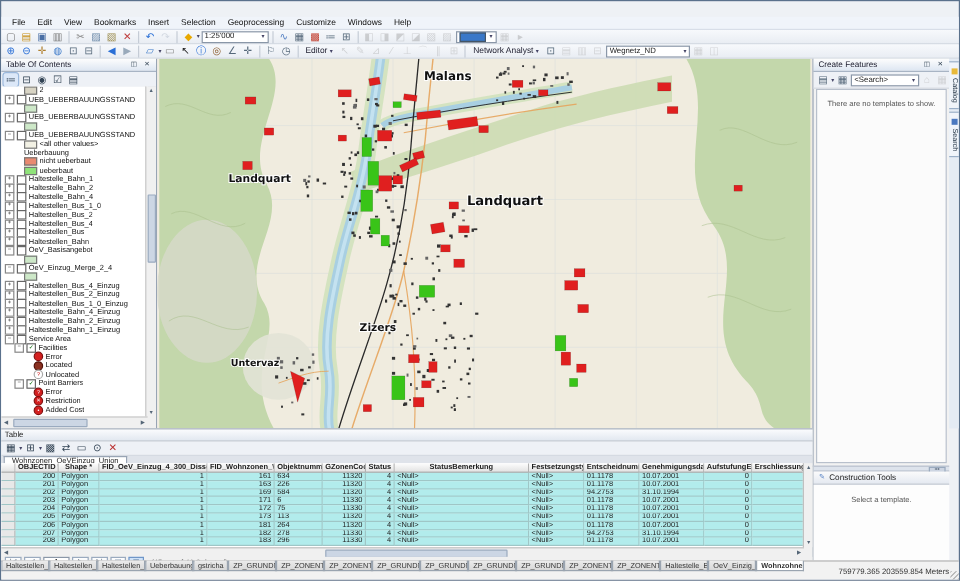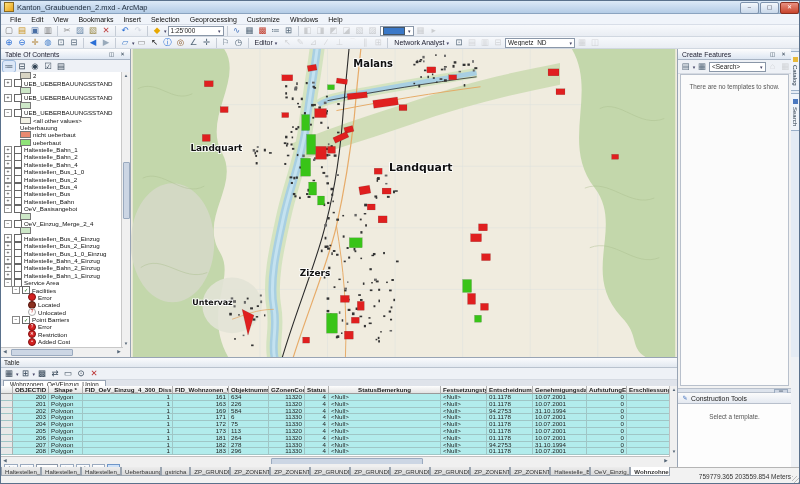--- a/index.html
+++ b/index.html
@@ -132,29 +132,20 @@
     overflow:hidden;max-width:40px;box-sizing:border-box;}
   .btab.active{background:#fff;font-weight:bold;}
   .grip{position:absolute;right:1px;bottom:1px;width:8px;height:8px;
     background:repeating-linear-gradient(135deg,#bbb 0 1px,transparent 1px 3px);}
 </style>
 </head>
 <body>
 
 <div id="app">
 
-  <div id="titlebar">
-    <span id="appicon"></span>
-    <span id="wintitle">Kanton_Graubuenden_2.mxd - ArcMap</span>
-    <div id="winbtns">
-        <span class="wbtn">–</span>
-        <span class="wbtn">▢</span>
-        <span class="wbtn close">✕</span>
-      </div>
-  </div>
 
   <div id="menubar">
       <span class="menuitem">File</span>
       <span class="menuitem">Edit</span>
       <span class="menuitem">View</span>
       <span class="menuitem">Bookmarks</span>
       <span class="menuitem">Insert</span>
       <span class="menuitem">Selection</span>
       <span class="menuitem">Geoprocessing</span>
       <span class="menuitem">Customize</span>

